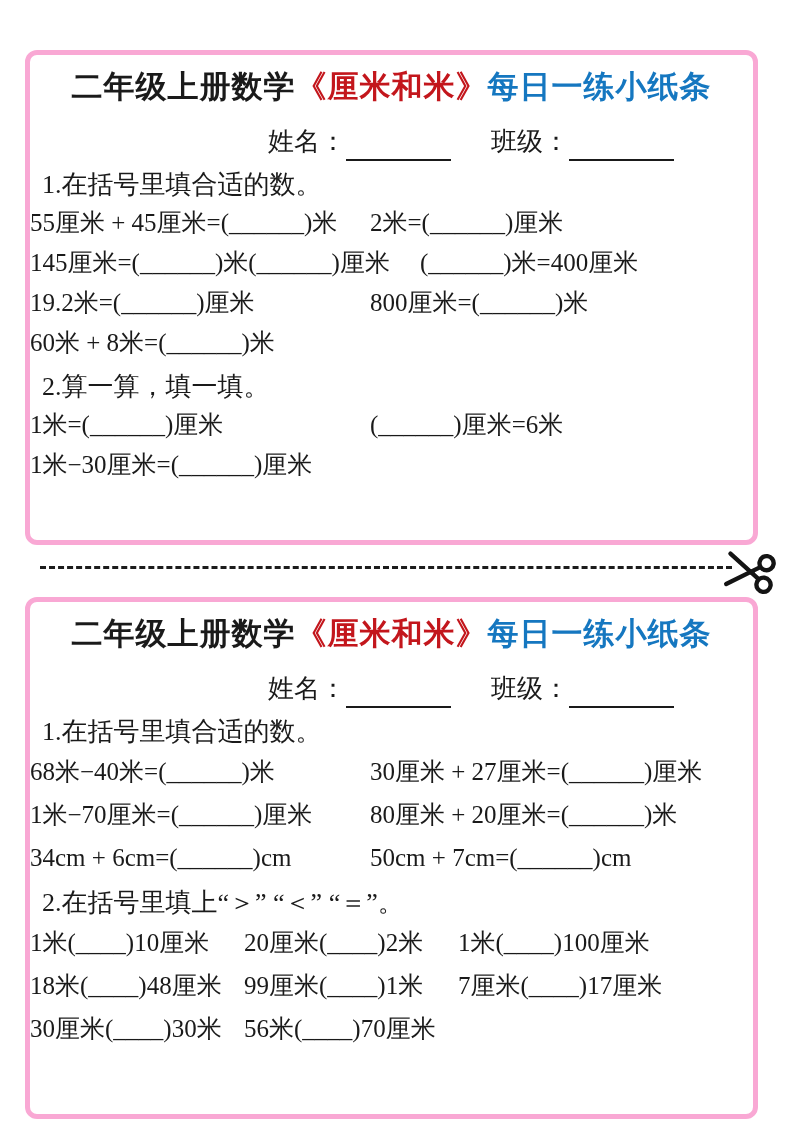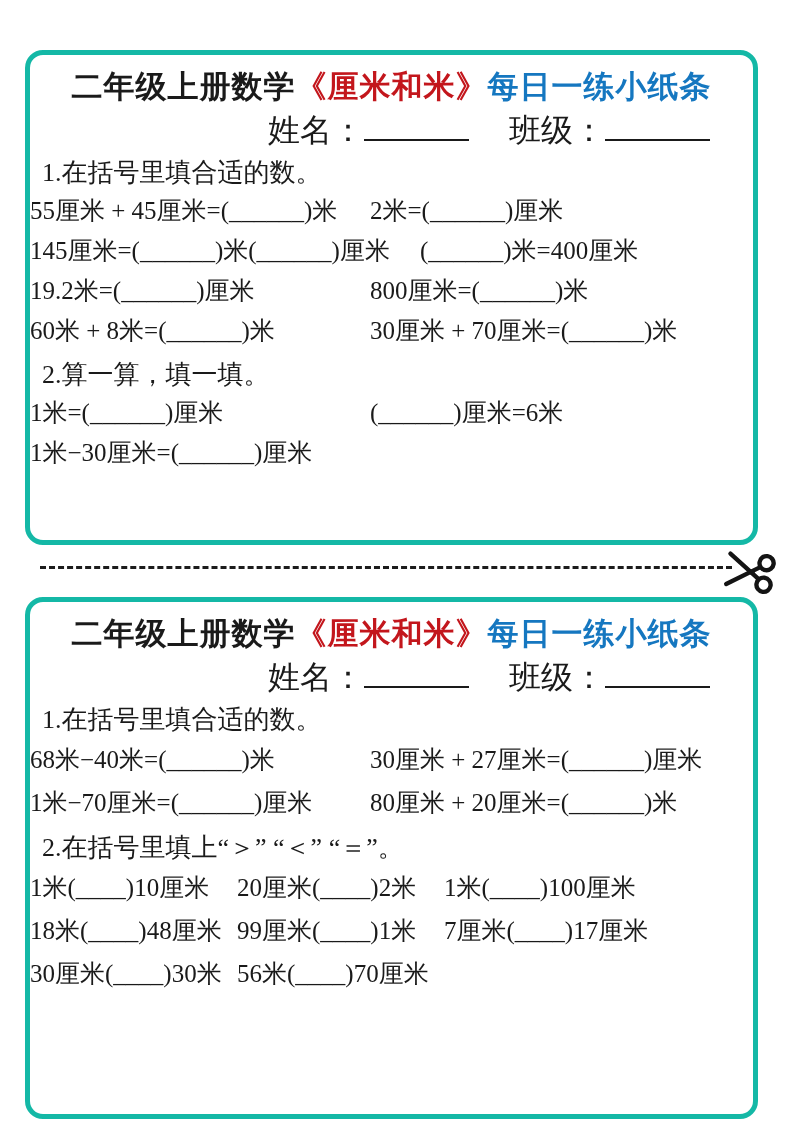--- a/index.html
+++ b/index.html
@@ -15,48 +15,49 @@
     position: relative;
     font-family: "Liberation Serif", "DejaVu Serif", serif;
     color: var(--ink);
     overflow: hidden;
   }
   .card {
     position: absolute;
     left: 25px;
     width: 733px;
     background: #fff;
-    border: 5px solid #14b8a6;
-    border-radius: 18px;
+    border: 5px solid #f9a8d4;
+    border-radius: 12px;
     padding: 10px 0 0 0;
     overflow: hidden;
   }
   #card1 { top: 50px;  height: 495px; }
   #card2 { top: 597px; height: 522px; }
 
   .card-title {
     text-align: center;
     font-family: "Liberation Sans", "DejaVu Sans", sans-serif;
     font-weight: 900;
     font-size: 31px;
     letter-spacing: 1px;
     white-space: nowrap;
     line-height: 44px;
   }
   .t-black { color: var(--ink); }
   .t-red   { color: var(--red); }
   .t-blue  { color: var(--blue); }
 
   .name-line {
-    margin-top: 2px;
+    margin-top: 14px;
     padding-left: 238px;
-    font-size: 32px;
+    font-size: 26px;
     line-height: 38px;
     white-space: nowrap;
     display: flex;
+    align-items: flex-end;
   }
   .blank-line {
     display: inline-block;
     width: 105px;
     height: 30px;
     border-bottom: 2px solid var(--ink);
   }
   .blank-line.first { margin-right: 40px; }
 
   .sec-heading {
@@ -68,21 +69,21 @@
   .rows { }
   .prob-row {
     display: flex;
     gap: 30px;
     font-size: 25px;
     line-height: 40px;
     white-space: nowrap;
   }
   #card2 .prob-row { line-height: 43px; }
   .rows-2 .prob-row > .prob-cell:first-child { min-width: 310px; }
-  .rows-3 .prob-row { gap: 2px; align-items: flex-end; }
+  .rows-3 .prob-row { gap: 9px; align-items: flex-end; }
   .rows-3 .prob-row > .prob-cell { min-width: 205px; }
 
   .cut-line {
     position: absolute;
     left: 40px; top: 566px;
     width: 692px; height: 0;
     border-top: 3px dashed #1c1c1c;
   }
   .scissors {
     position: absolute;
@@ -113,21 +114,20 @@
       <div class="prob-row">
         <span class="prob-cell">145厘米=(______)米(______)厘米</span>
         <span class="prob-cell">(______)米=400厘米</span>
       </div>
       <div class="prob-row">
         <span class="prob-cell">19.2米=(______)厘米</span>
         <span class="prob-cell">800厘米=(______)米</span>
       </div>
       <div class="prob-row">
         <span class="prob-cell">60米 + 8米=(______)米</span>
-        <span class="prob-cell">30厘米 + 70厘米=(______)米</span>
       </div>
     </div>
   <div class="sec-heading">2.算一算，填一填。</div>
   <div class="rows rows-2">
       <div class="prob-row">
         <span class="prob-cell">1米=(______)厘米</span>
         <span class="prob-cell">(______)厘米=6米</span>
       </div>
       <div class="prob-row">
         <span class="prob-cell">1米−30厘米=(______)厘米</span>
@@ -159,20 +159,24 @@
   <div class="sec-heading">1.在括号里填合适的数。</div>
   <div class="rows rows-2">
       <div class="prob-row">
         <span class="prob-cell">68米−40米=(______)米</span>
         <span class="prob-cell">30厘米 + 27厘米=(______)厘米</span>
       </div>
       <div class="prob-row">
         <span class="prob-cell">1米−70厘米=(______)厘米</span>
         <span class="prob-cell">80厘米 + 20厘米=(______)米</span>
       </div>
+      <div class="prob-row">
+        <span class="prob-cell">34cm + 6cm=(______)cm</span>
+        <span class="prob-cell">50cm + 7cm=(______)cm</span>
+      </div>
     </div>
   <div class="sec-heading">2.在括号里填上“＞” “＜” “＝”。</div>
   <div class="rows rows-3">
       <div class="prob-row">
         <span class="prob-cell">1米(____)10厘米</span>
         <span class="prob-cell">20厘米(____)2米</span>
         <span class="prob-cell">1米(____)100厘米</span>
       </div>
       <div class="prob-row">
         <span class="prob-cell">18米(____)48厘米</span>

